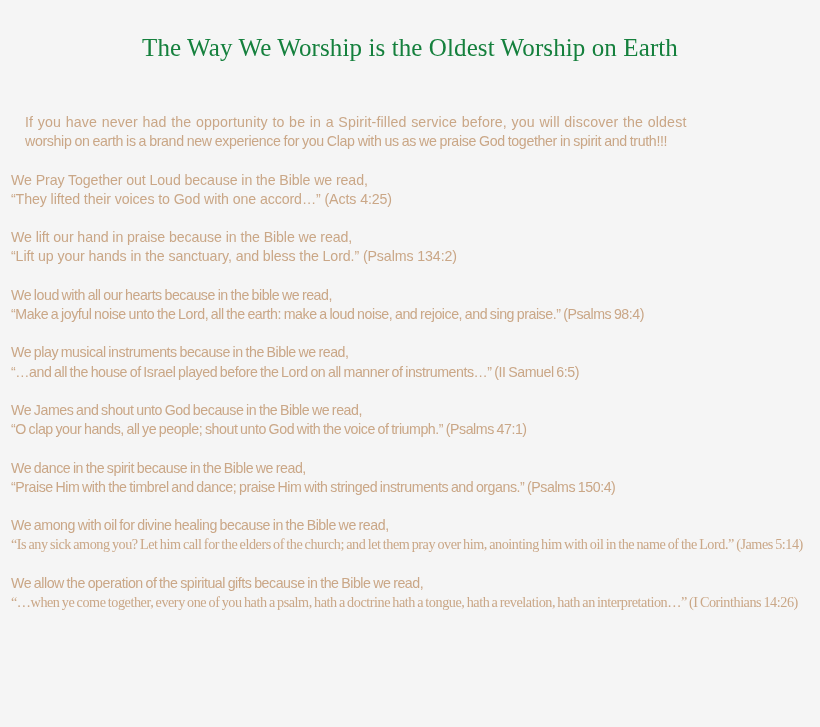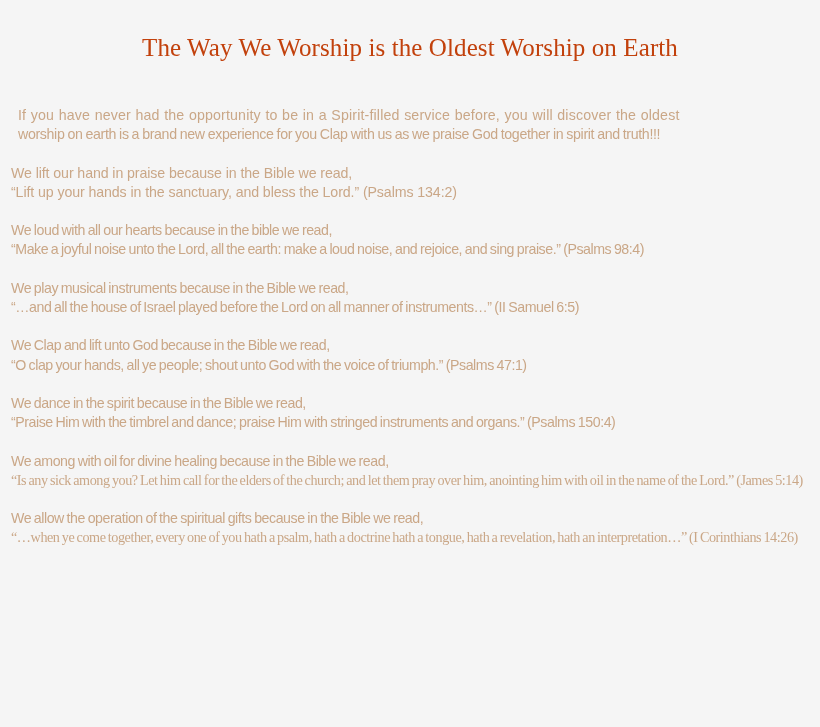--- a/index.html
+++ b/index.html
@@ -22,37 +22,37 @@
       background: #f5f5f5;
     }
     .title {
       position: absolute;
       top: 34px;
       left: 0;
       width: 820px;
       text-align: center;
       font-family: "Liberation Serif", "DejaVu Serif", serif;
       font-size: 25px;
-      color: #c2410c;
+      color: #15803d;
       margin: 0;
       font-weight: normal;
       letter-spacing: 0.1px;
     }
     .content {
       position: absolute;
       top: 99px;
       left: 11px;
       width: 799px;
       font-family: "Liberation Sans", "DejaVu Sans", sans-serif;
       font-size: 14.2px;
       line-height: 19.2px;
       color: #caa787;
     }
     .intro {
-      margin: 7px;
+      margin: 14px;
       text-align: justify;
       letter-spacing: 0.15px;
       word-spacing: 0.5px;
     }
     .intro-line2 {
       letter-spacing: -0.35px;
       word-spacing: -0.6px;
     }
     .block {
       margin: 19.2px 0 0 0;
@@ -74,38 +74,42 @@
 
 <div class="page">
   <h1 class="title">The Way We Worship is the Oldest Worship on Earth</h1>
 
   <div class="content">
     <p class="intro">
       <span>If you have never had the opportunity to be in a Spirit-filled service before, you will discover the oldest</span><br>
       <span class="intro-line2">worship on earth is a brand new experience for you Clap with us as we praise God together in spirit and truth!!!</span>
     </p>
 
+    <div class="block">
+      <p class="lead">We Pray Together out Loud because in the Bible we read,</p>
+      <p class="quote">“They lifted their voices to God with one accord…” (Acts 4:25)</p>
+    </div>
 
     <div class="block">
       <p class="lead">We lift our hand in praise because in the Bible we read,</p>
       <p class="quote">“Lift up your hands in the sanctuary, and bless the Lord.” (Psalms 134:2)</p>
     </div>
 
     <div class="block">
       <p class="lead tight">We loud with all our hearts because in the bible we read,</p>
       <p class="quote tight">“Make a joyful noise unto the Lord, all the earth: make a loud noise, and rejoice, and sing praise.” (Psalms 98:4)</p>
     </div>
 
     <div class="block">
       <p class="lead tight">We play musical instruments because in the Bible we read,</p>
       <p class="quote tight">“…and all the house of Israel played before the Lord on all manner of instruments…” (II Samuel 6:5)</p>
     </div>
 
     <div class="block">
-      <p class="lead tight">We Clap and lift unto God because in the Bible we read,</p>
+      <p class="lead tight">We James and shout unto God because in the Bible we read,</p>
       <p class="quote tight">“O clap your hands, all ye people; shout unto God with the voice of triumph.” (Psalms 47:1)</p>
     </div>
 
     <div class="block">
       <p class="lead tight">We dance in the spirit because in the Bible we read,</p>
       <p class="quote tight">“Praise Him with the timbrel and dance; praise Him with stringed instruments and organs.” (Psalms 150:4)</p>
     </div>
 
 
     <div class="block">

